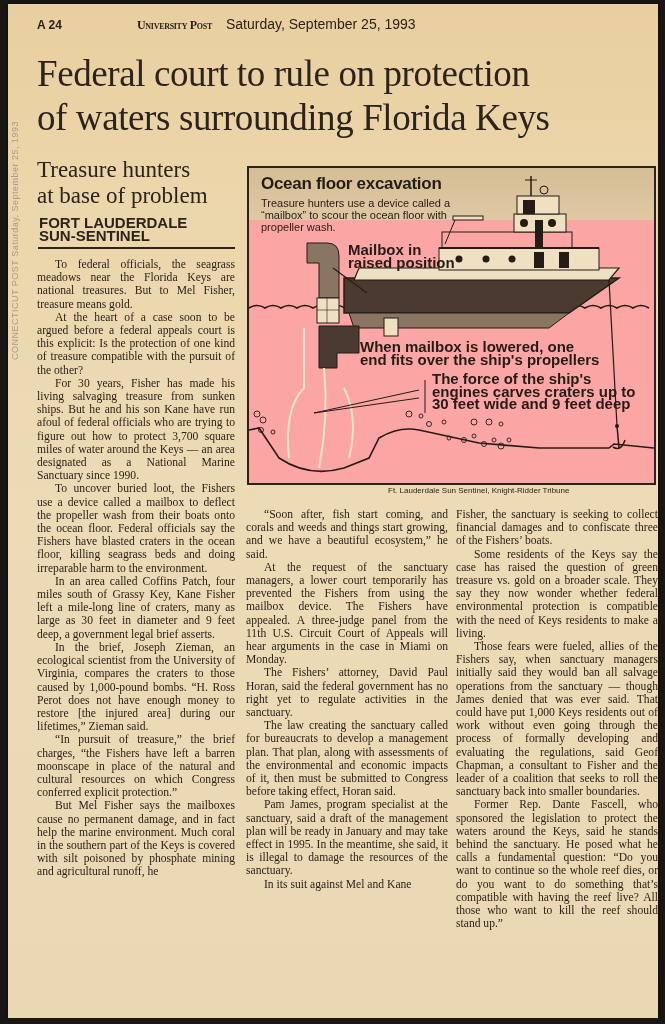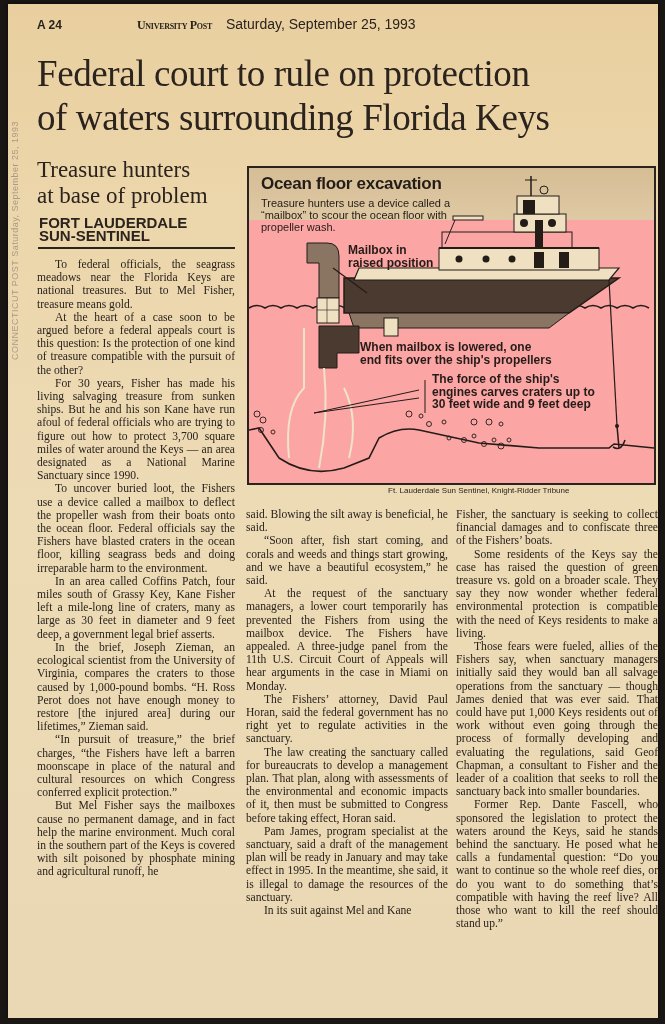--- a/index.html
+++ b/index.html
@@ -53,21 +53,21 @@
   .col2 { left: 246px; top: 508px; width: 202px; }
   .col3 { left: 456px; top: 508px; width: 202px; }
 
   .graphic {
     position: absolute; left: 247px; top: 166px; width: 405px; height: 315px;
     border: 2px solid #2b231d; background: #fca5a5; overflow: hidden;
   }
   .graphic .sky { position: absolute; left: 0; top: 0; width: 100%; height: 52px; background: linear-gradient(180deg,#d5bd95,#dfc9a4); }
   .g-title { position: absolute; left: 12px; top: 6px; font-family: "Liberation Sans", sans-serif; font-weight: bold; font-size: 17px; color: #231c17; letter-spacing: -0.3px; }
   .g-sub { position: absolute; left: 12px; top: 29px; width: 190px; font-family: "Liberation Sans", sans-serif; font-size: 11px; line-height: 12px; color: #231c17; }
-  .g-label { position: absolute; font-family: "Liberation Sans", sans-serif; font-weight: bold; font-size: 12px; line-height: 12.5px; color: #231c17; }
+  .g-label { position: absolute; font-family: "Liberation Sans", sans-serif; font-weight: bold; font-size: 15px; line-height: 12.5px; color: #231c17; }
   .g-label.mailbox { left: 99px; top: 76px; }
   .g-label.lowered { left: 111px; top: 173px; }
   .g-label.force { left: 183px; top: 205px; }
   .g-svg { position: absolute; left: 0; top: 0; }
   .credit {
     position: absolute; left: 364px; top: 486px;
     font-family: "Liberation Sans", sans-serif; font-size: 8px; color: #2b231d; padding-left: 24px;
   }
   .bottom-edge { position: absolute; left: 0; top: 1018px; width: 665px; height: 6px; background: #1a1614; }
 </style>
@@ -95,31 +95,30 @@
 </div>
 
 <div class="byline">
   <div>FORT LAUDERDALE</div>
   <div>SUN-SENTINEL</div>
 </div>
 <div class="rule"></div>
 
 <div class="col col1">
   <p>To federal officials, the seagrass meadows near the Florida Keys are national treasures. But to Mel Fisher, treasure means gold.</p>
-  <p>At the heart of a case soon to be argued before a federal appeals court is this question: Is the protection of one kind of treasure compatible with the pursuit of the other?</p>
+  <p>At the heart of a case soon to be argued before a federal appeals court is this explicit: Is the protection of one kind of treasure compatible with the pursuit of the other?</p>
   <p>For 30 years, Fisher has made his living salvaging treasure from sunken ships. But he and his son Kane have run afoul of federal officials who are trying to figure out how to protect 3,700 square miles of water around the Keys — an area designated as a National Marine Sanctuary since 1990.</p>
   <p>To uncover buried loot, the Fishers use a device called a mailbox to deflect the propeller wash from their boats onto the ocean floor. Federal officials say the Fishers have blasted craters in the ocean floor, killing seagrass beds and doing irreparable harm to the environment.</p>
   <p>In an area called Coffins Patch, four miles south of Grassy Key, Kane Fisher left a mile-long line of craters, many as large as 30 feet in diameter and 9 feet deep, a government legal brief asserts.</p>
   <p>In the brief, Joseph Zieman, an ecological scientist from the University of Virginia, compares the craters to those caused by 1,000-pound bombs. “H. Ross Perot does not have enough money to restore [the injured area] during our lifetimes,” Zieman said.</p>
   <p>“In pursuit of treasure,” the brief charges, “the Fishers have left a barren moonscape in place of the natural and cultural resources on which Congress conferred explicit protection.”</p>
   <p>But Mel Fisher says the mailboxes cause no permanent damage, and in fact help the marine environment. Much coral in the southern part of the Keys is covered with silt poisoned by phosphate mining and agricultural runoff, he</p>
 </div>
 
 <div class="col col2">
-  <p class="noindent">said. Blowing the silt away is beneficial, he said.</p>
   <p>“Soon after, fish start coming, and corals and weeds and things start growing, and we have a beautiful ecosystem,” he said.</p>
   <p>At the request of the sanctuary managers, a lower court temporarily has prevented the Fishers from using the mailbox device. The Fishers have appealed. A three-judge panel from the 11th U.S. Circuit Court of Appeals will hear arguments in the case in Miami on Monday.</p>
   <p>The Fishers’ attorney, David Paul Horan, said the federal government has no right yet to regulate activities in the sanctuary.</p>
   <p>The law creating the sanctuary called for bureaucrats to develop a management plan. That plan, along with assessments of the environmental and economic impacts of it, then must be submitted to Congress before taking effect, Horan said.</p>
   <p class="gap">Pam James, program specialist at the sanctuary, said a draft of the management plan will be ready in January and may take effect in 1995. In the meantime, she said, it is illegal to damage the resources of the sanctuary.</p>
   <p>In its suit against Mel and Kane</p>
 </div>
 
 <div class="col col3">
   <p class="noindent">Fisher, the sanctuary is seeking to collect financial damages and to confiscate three of the Fishers’ boats.</p>

